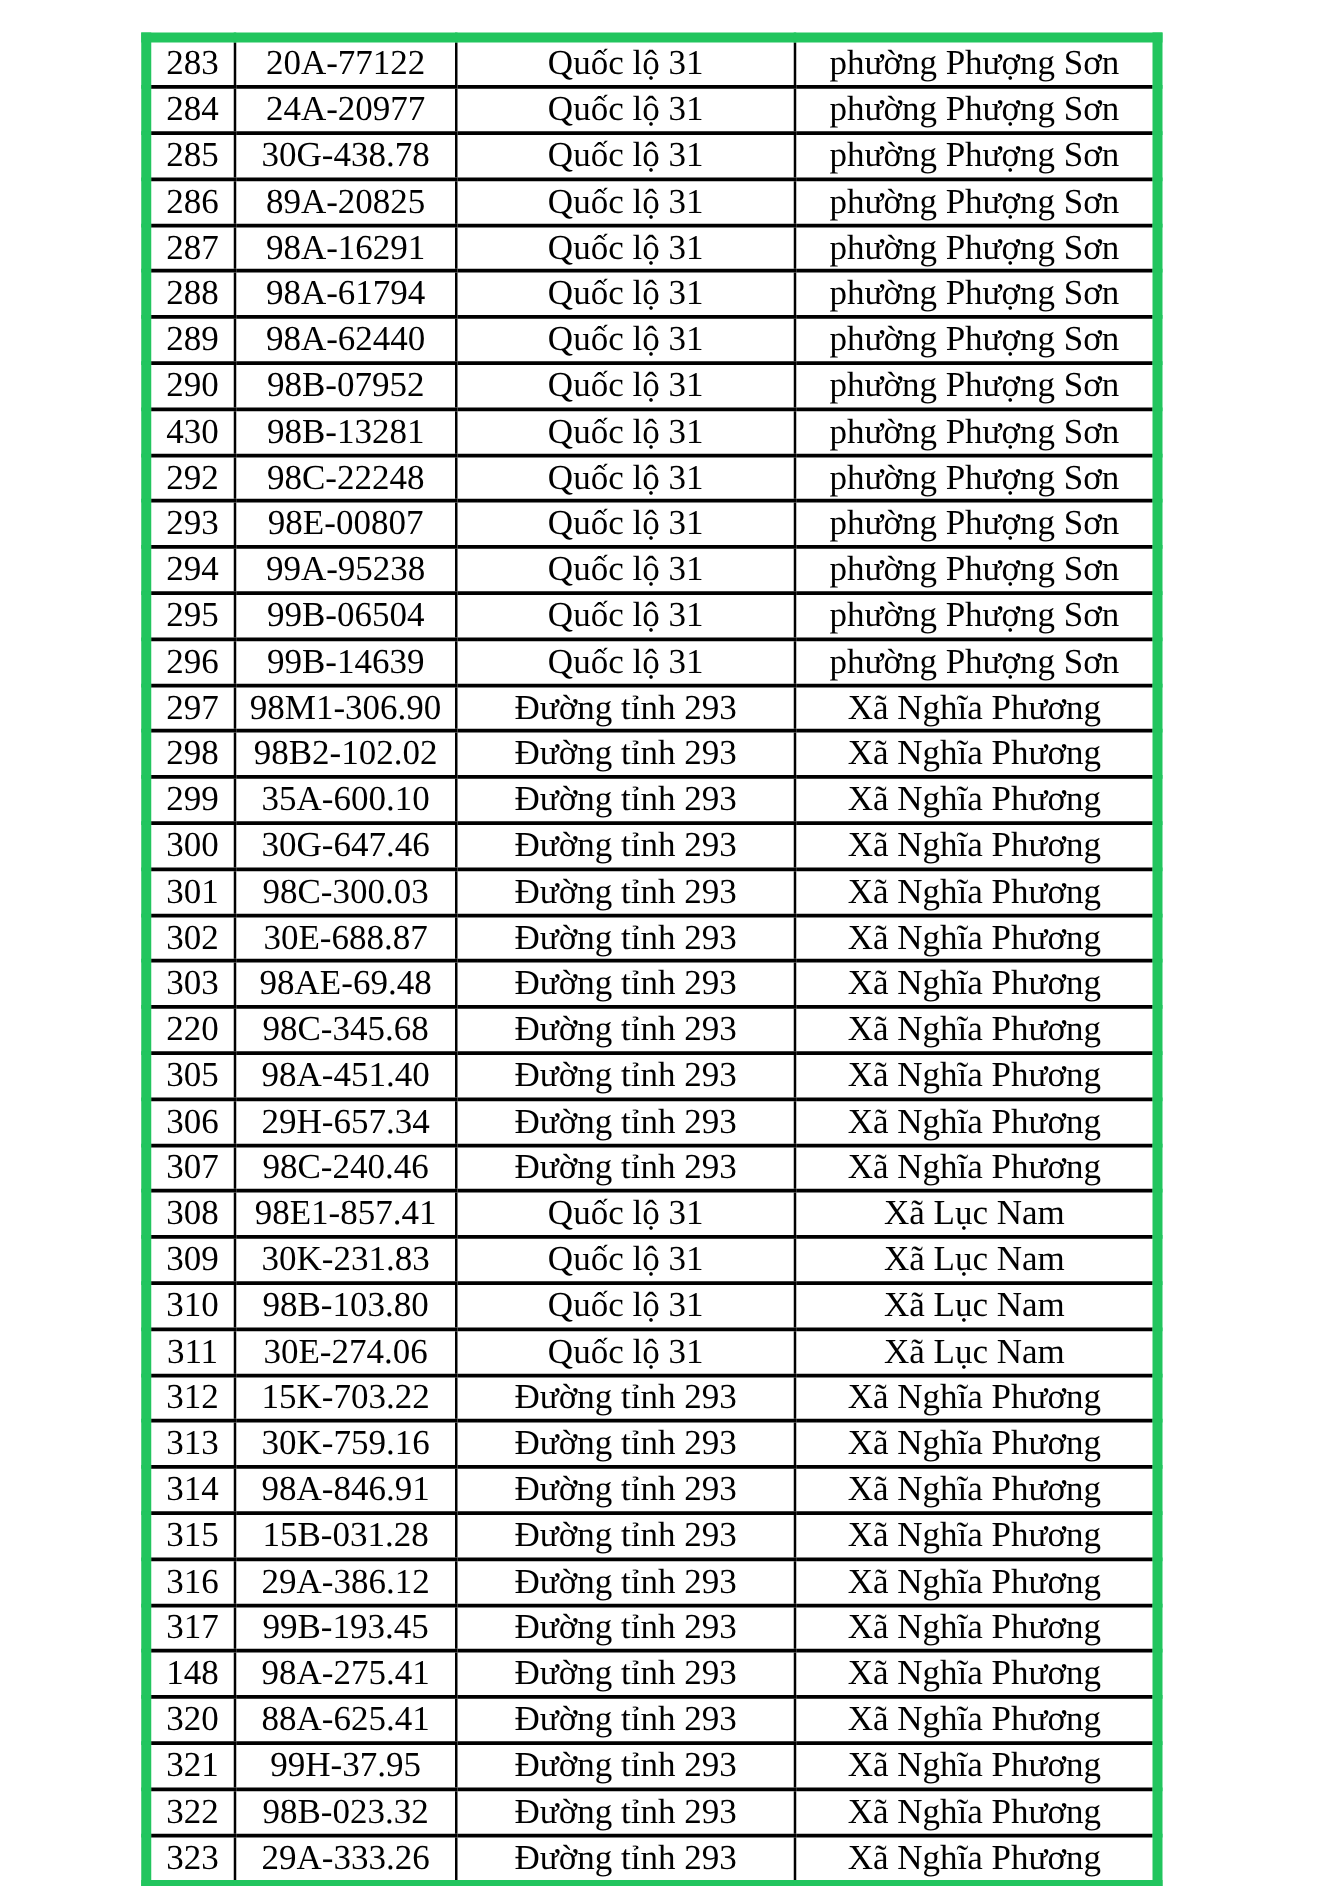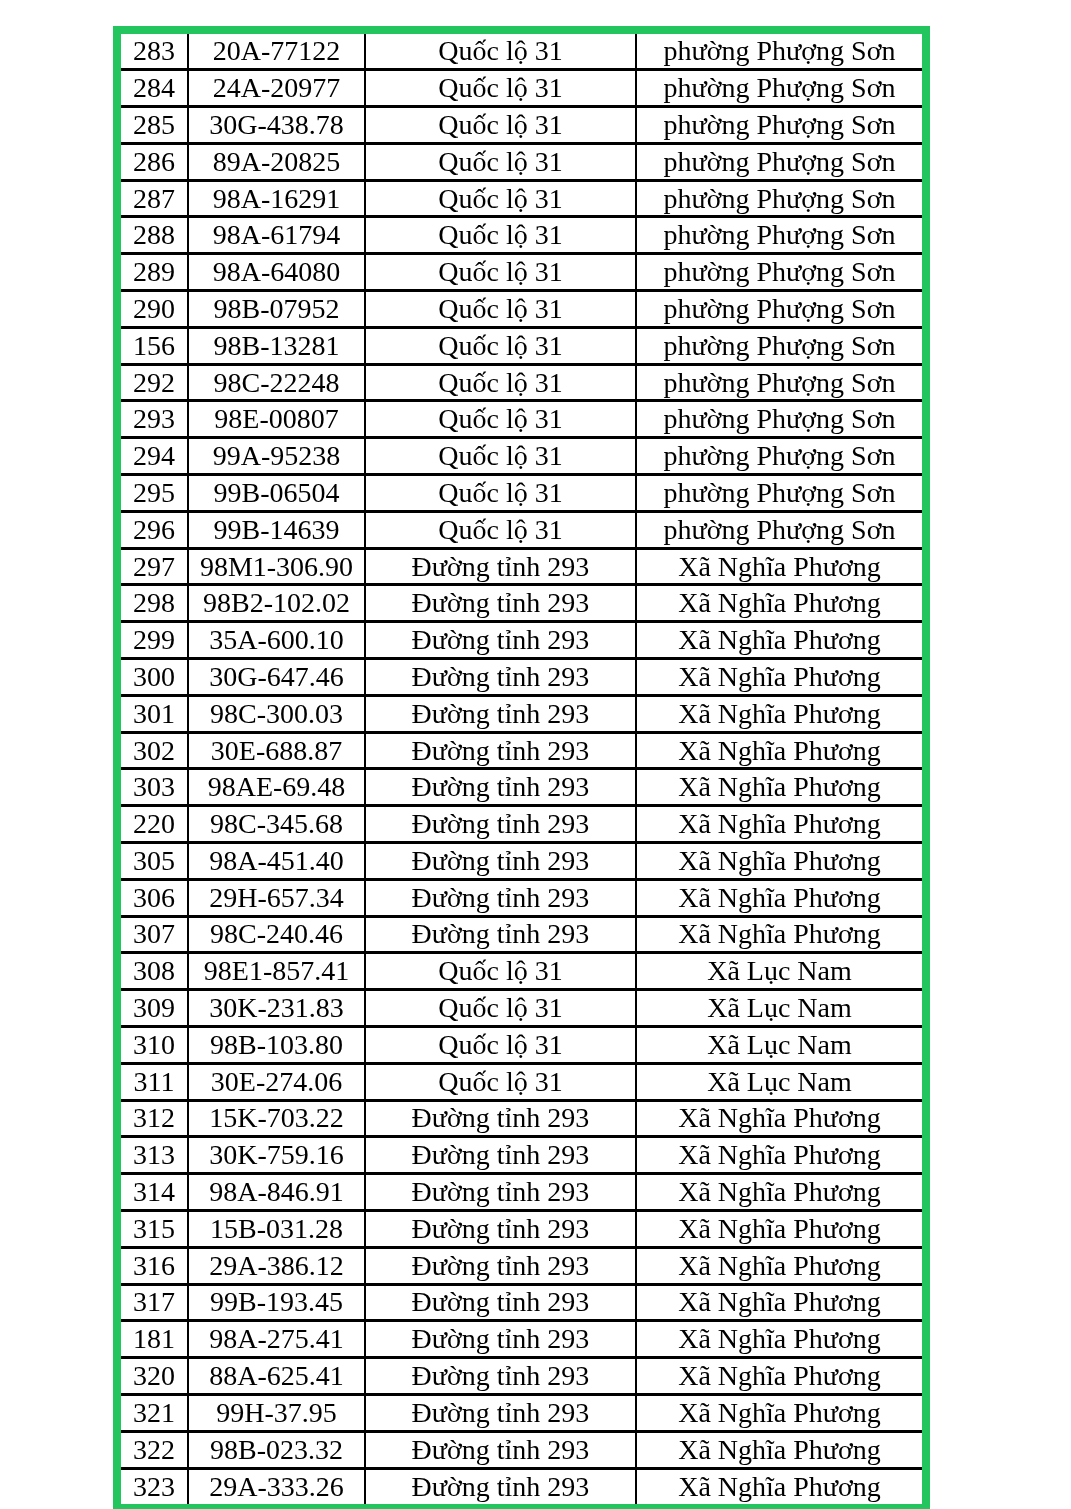--- a/index.html
+++ b/index.html
@@ -92,32 +92,32 @@
           <td>phường Phượng Sơn</td>
         </tr>
         <tr>
           <td>288</td>
           <td>98A-61794</td>
           <td>Quốc lộ 31</td>
           <td>phường Phượng Sơn</td>
         </tr>
         <tr>
           <td>289</td>
-          <td>98A-64080</td>
+          <td>98A-62440</td>
           <td>Quốc lộ 31</td>
           <td>phường Phượng Sơn</td>
         </tr>
         <tr>
           <td>290</td>
           <td>98B-07952</td>
           <td>Quốc lộ 31</td>
           <td>phường Phượng Sơn</td>
         </tr>
         <tr>
-          <td>156</td>
+          <td>430</td>
           <td>98B-13281</td>
           <td>Quốc lộ 31</td>
           <td>phường Phượng Sơn</td>
         </tr>
         <tr>
           <td>292</td>
           <td>98C-22248</td>
           <td>Quốc lộ 31</td>
           <td>phường Phượng Sơn</td>
         </tr>
@@ -265,21 +265,21 @@
           <td>Đường tỉnh 293</td>
           <td>Xã Nghĩa Phương</td>
         </tr>
         <tr>
           <td>317</td>
           <td>99B-193.45</td>
           <td>Đường tỉnh 293</td>
           <td>Xã Nghĩa Phương</td>
         </tr>
         <tr>
-          <td>181</td>
+          <td>148</td>
           <td>98A-275.41</td>
           <td>Đường tỉnh 293</td>
           <td>Xã Nghĩa Phương</td>
         </tr>
         <tr>
           <td>320</td>
           <td>88A-625.41</td>
           <td>Đường tỉnh 293</td>
           <td>Xã Nghĩa Phương</td>
         </tr>

